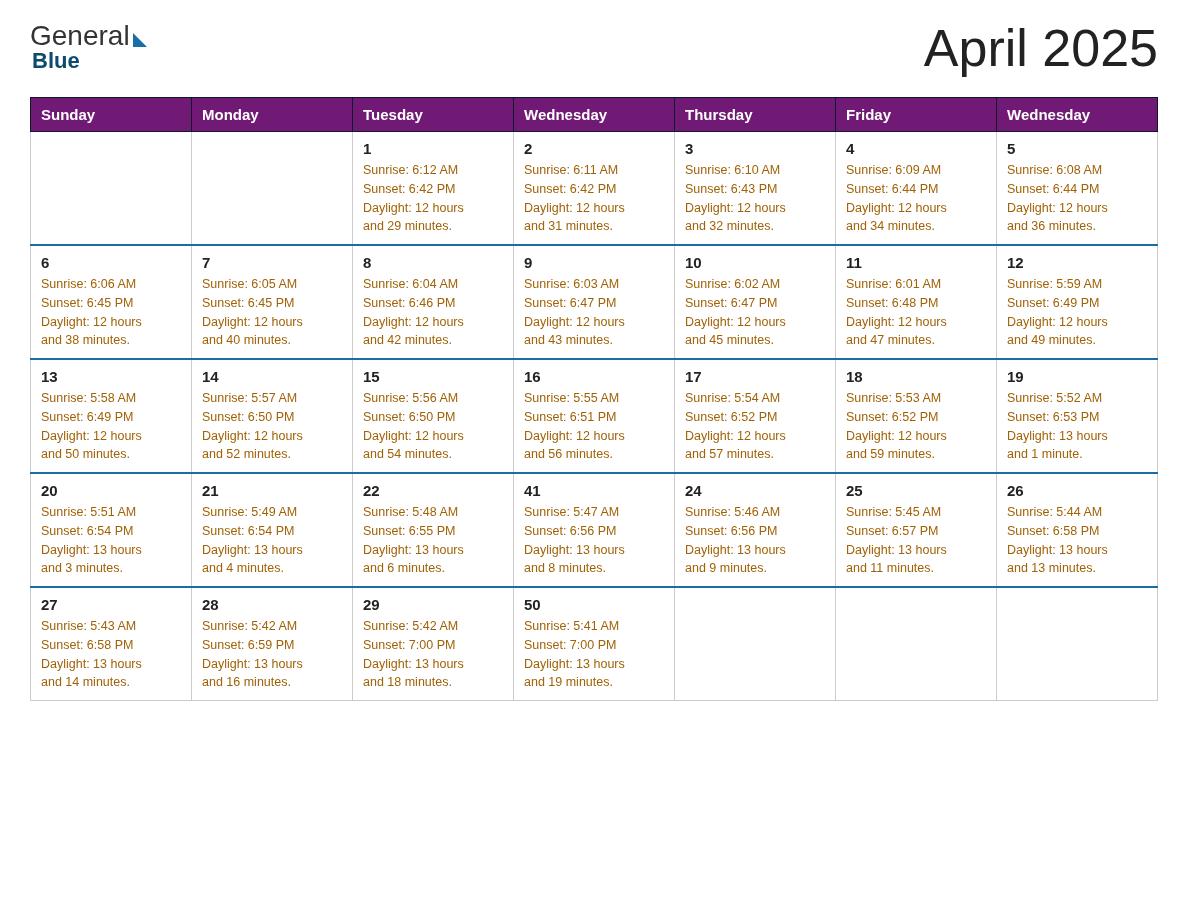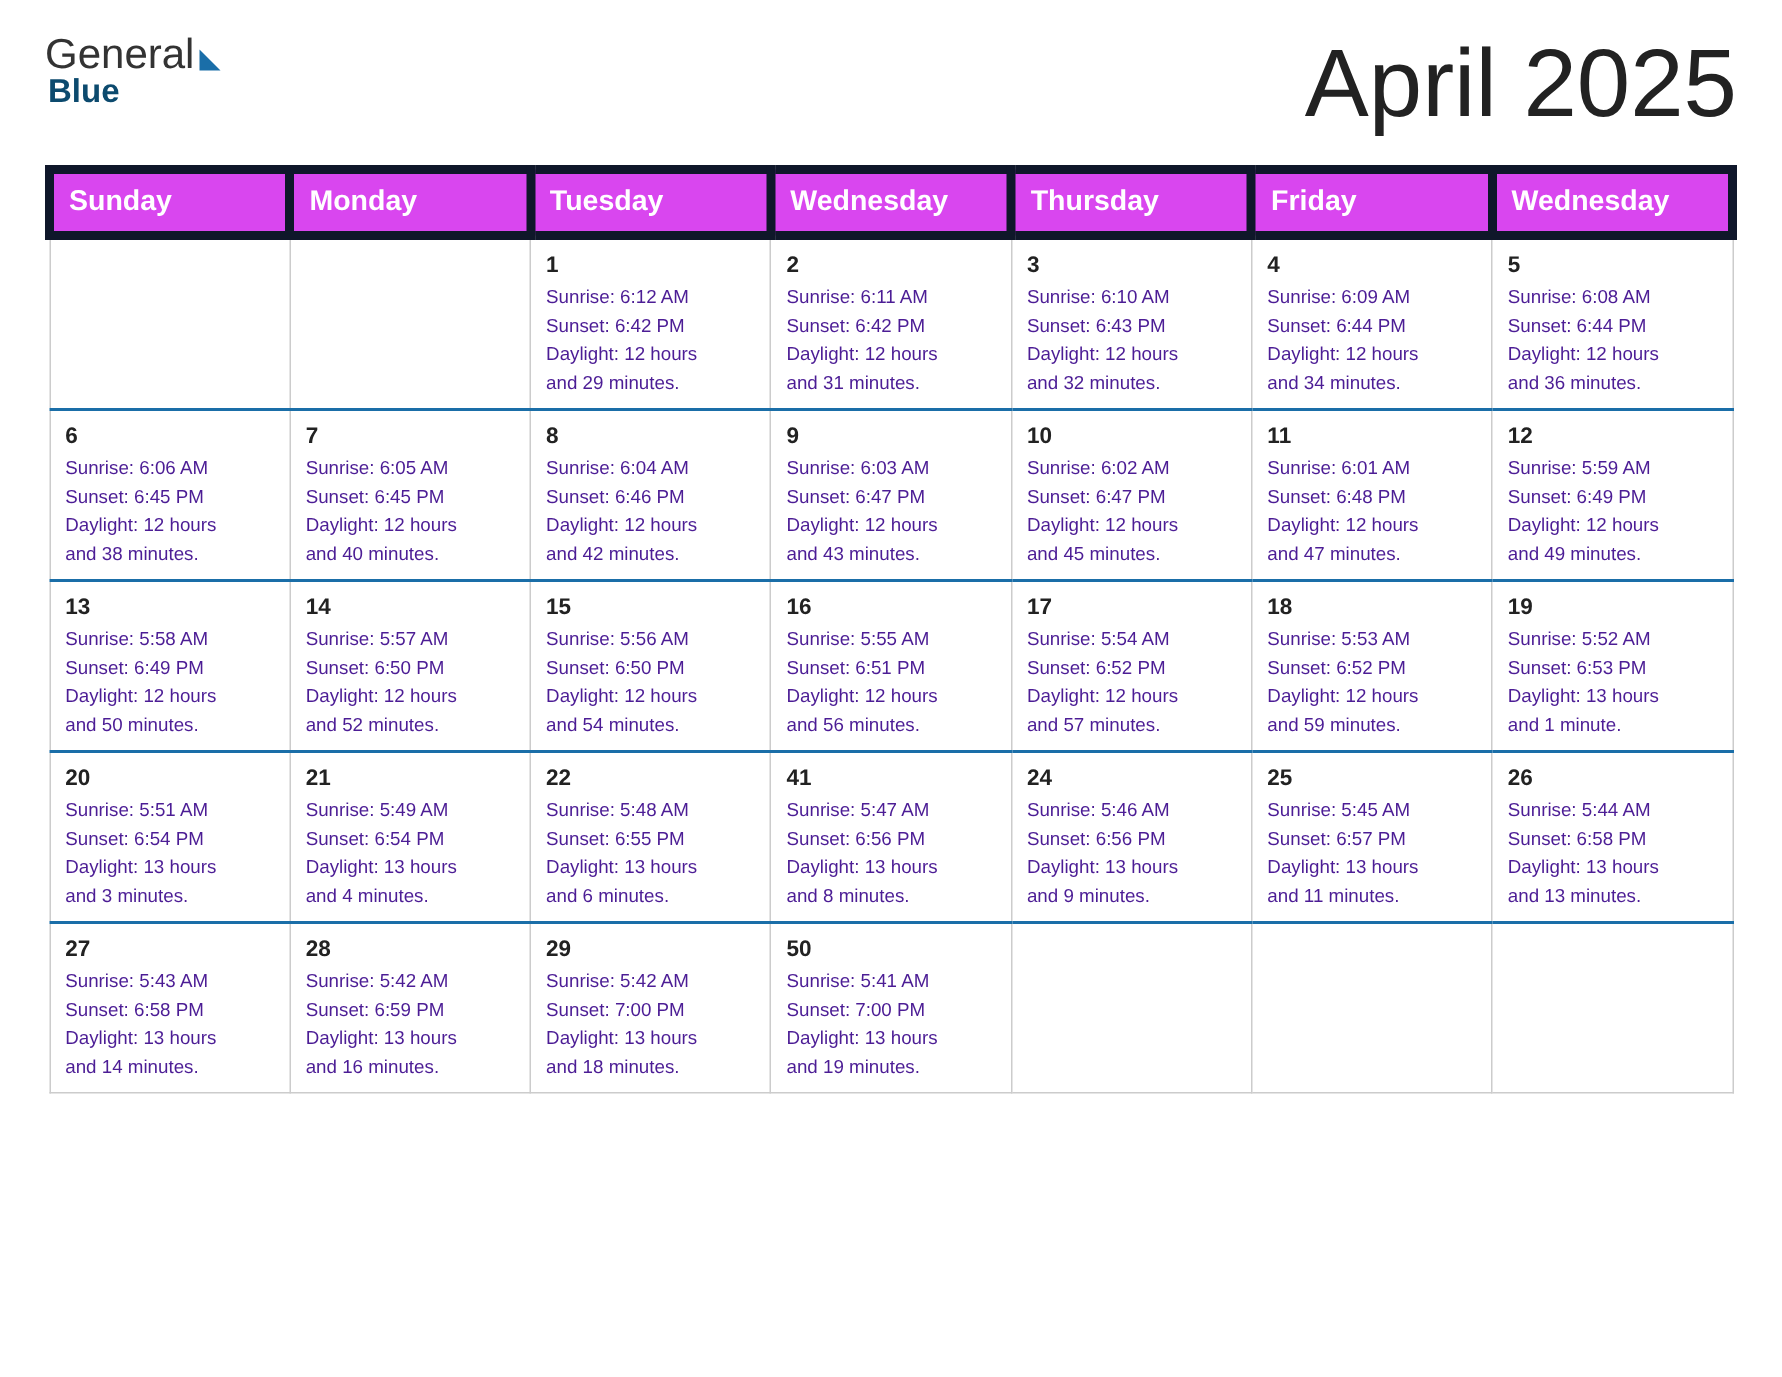--- a/index.html
+++ b/index.html
@@ -43,62 +43,62 @@
       font-size: 22px;
       font-weight: bold;
       color: #0c4a6e;
       margin-top: -4px;
       margin-left: 2px;
     }
     .title-block {
       text-align: right;
     }
     .month-year {
-      font-size: 64px;
+      font-size: 52px;
       font-weight: normal;
       color: #222;
       line-height: 1.1;
     }
     .location {
       font-size: 20px;
       color: #444;
       margin-top: 4px;
     }
     table {
       width: 100%;
       border-collapse: collapse;
       table-layout: fixed;
     }
     thead tr th {
-      background-color: #d946ef;
+      background-color: #701a75;
       color: #fff;
-      font-size: 19px;
+      font-size: 15px;
       font-weight: bold;
       padding: 8px 10px;
       text-align: left;
-      border: 6px solid #0f172a;
+      border: 1px solid #0f172a;
     }
     tbody tr td {
       border: 1px solid #ccc;
       vertical-align: top;
       padding: 8px 10px;
       font-size: 13px;
       color: #333;
       height: 110px;
     }
     .day-number {
       font-size: 15px;
       font-weight: bold;
       color: #222;
       display: block;
       margin-bottom: 4px;
     }
     .day-info {
       font-size: 12.5px;
-      color: #4c1d95;
+      color: #a16207;
       line-height: 1.5;
     }
     tbody tr:not(:last-child) td {
       border-bottom: 2px solid #1a6ea8;
     }
     .empty-cell {
       background: #fff;
     }
   </style>
 </head>

